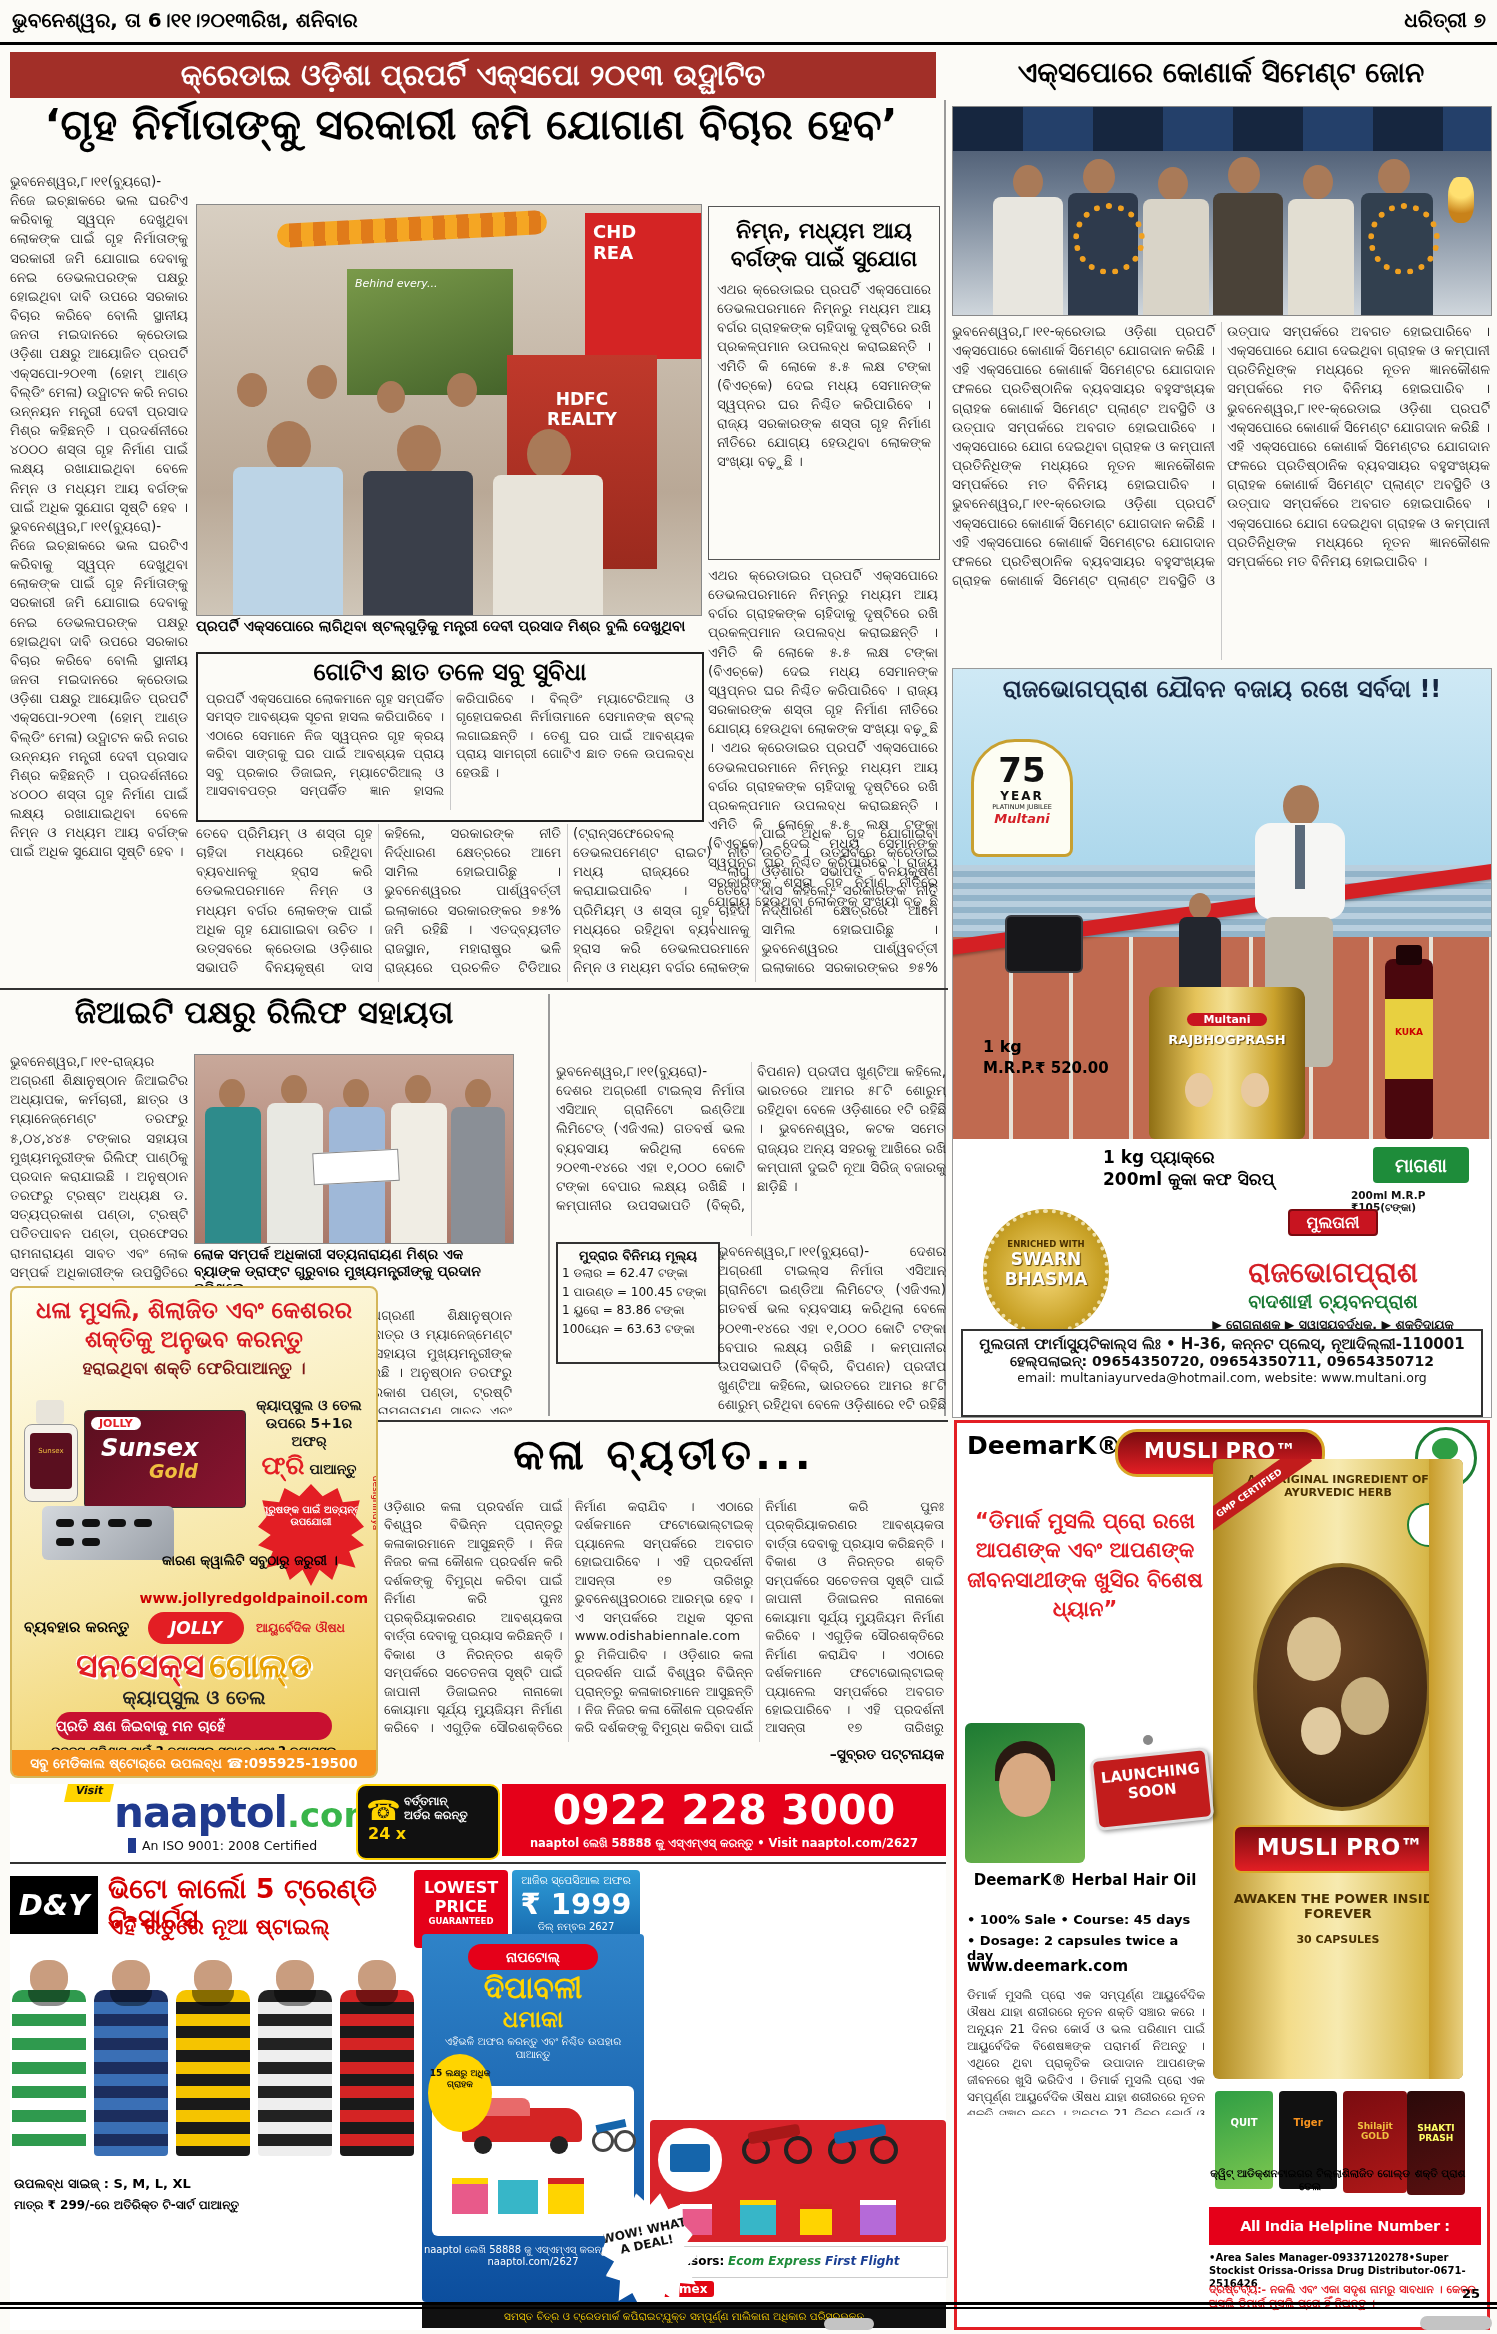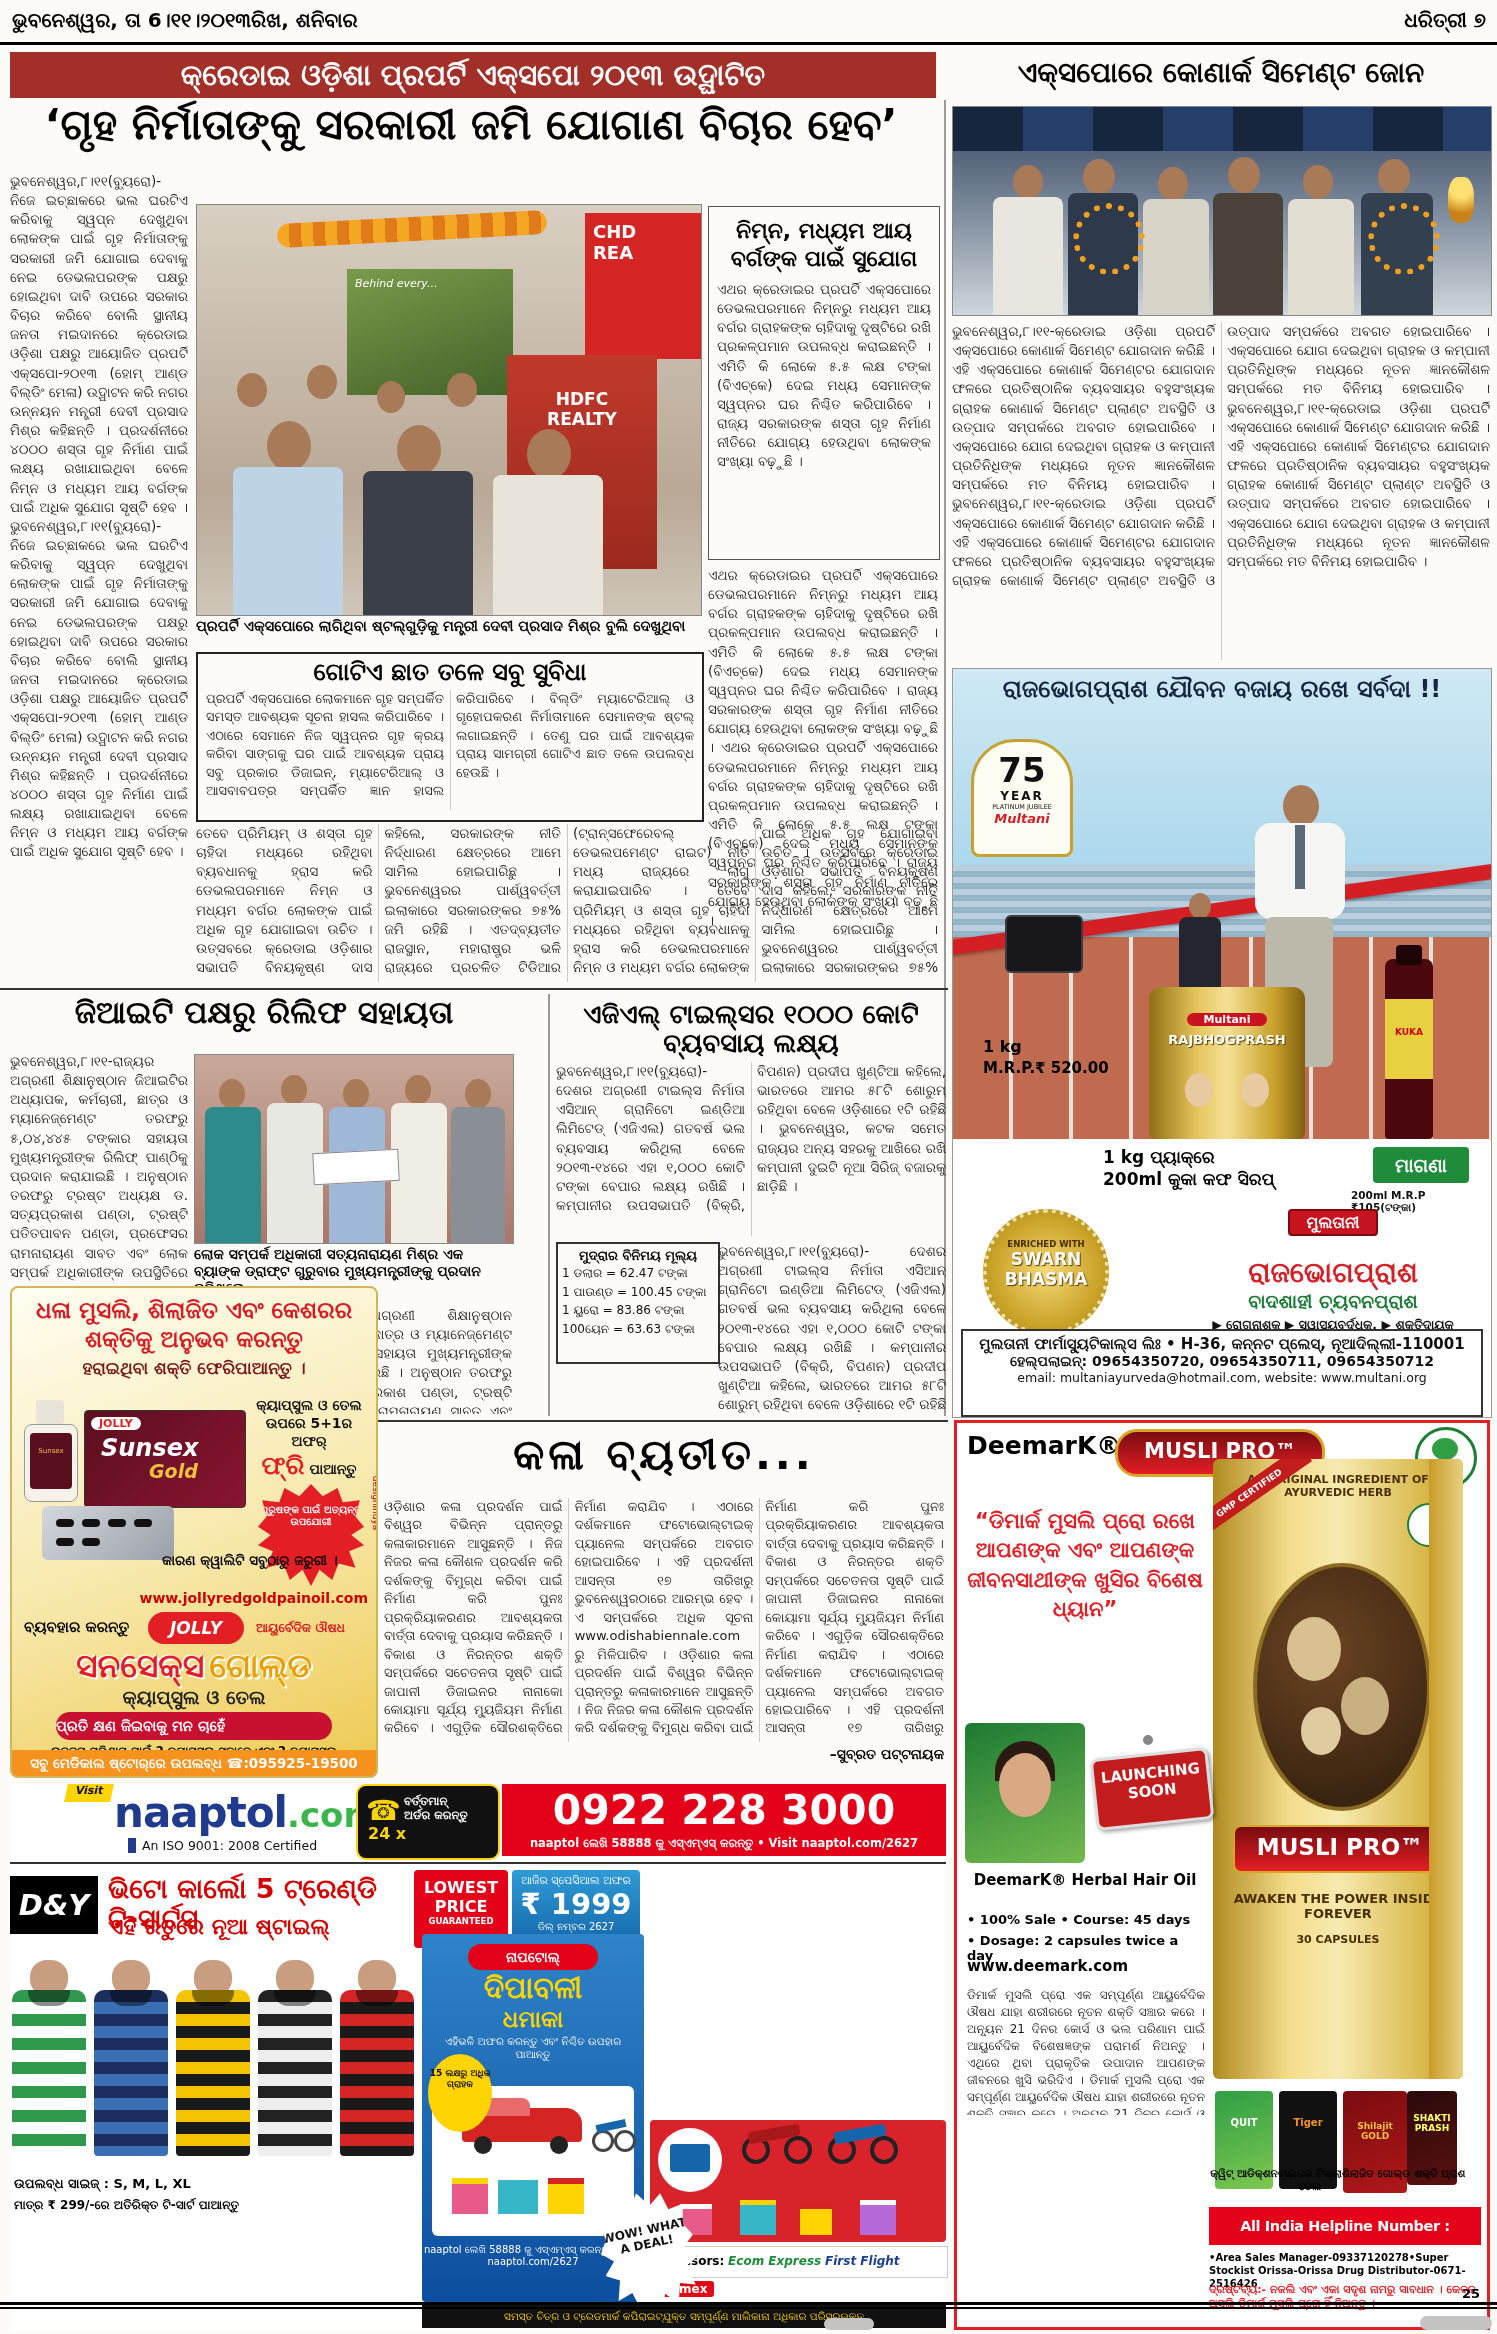--- a/index.html
+++ b/index.html
@@ -112,21 +112,20 @@
     <div class="torso" style="left:72px;top:48px;width:56px;height:140px;background:#e8e8e2;"></div>
     <div class="torso" style="left:134px;top:52px;width:56px;height:136px;background:#9fb8d8;"></div>
     <div class="torso" style="left:196px;top:48px;width:56px;height:140px;background:#f0ede4;"></div>
     <div class="torso" style="left:256px;top:52px;width:54px;height:136px;background:#8a8f96;"></div>
     <div class="ab" style="left:118px;top:96px;width:84px;height:30px;background:#fff;border:1px solid #888;transform:rotate(-3deg);"></div>
   </div>
   <div class="ab hd" style="left:194px;top:1246px;width:318px;font-size:14px;">ଲୋକ ସମ୍ପର୍କ ଅଧିକାରୀ ସତ୍ୟନାରାୟଣ ମିଶ୍ର ଏକ ବ୍ୟାଙ୍କ ଡ୍ରାଫ୍ଟ ଗୁରୁବାର ମୁଖ୍ୟମନ୍ତ୍ରୀଙ୍କୁ ପ୍ରଦାନ କରିଥିଲେ</div>
   <div class="ab bt" style="left:194px;top:1306px;width:318px;height:108px;">ଭୁବନେଶ୍ୱର,୮।୧୧-ରାଜ୍ୟର ଅଗ୍ରଣୀ ଶିକ୍ଷାନୁଷ୍ଠାନ ଜିଆଇଟିର ଅଧ୍ୟାପକ, କର୍ମଚାରୀ, ଛାତ୍ର ଓ ମ୍ୟାନେଜ୍‌ମେଣ୍ଟ ତରଫରୁ ୫,୦୪,୪୪୫ ଟଙ୍କାର ସହାୟତା ମୁଖ୍ୟମନ୍ତ୍ରୀଙ୍କ ରିଲିଫ୍ ପାଣ୍ଠିକୁ ପ୍ରଦାନ କରାଯାଇଛି । ଅନୁଷ୍ଠାନ ତରଫରୁ ଟ୍ରଷ୍ଟ ଅଧ୍ୟକ୍ଷ ଡ. ସତ୍ୟପ୍ରକାଶ ପଣ୍ଡା, ଟ୍ରଷ୍ଟି ପତିତପାବନ ପଣ୍ଡା, ପ୍ରଫେସର ରାମନାରାୟଣ ସାବତ ଏବଂ ଲୋକ ସମ୍ପର୍କ ଅଧିକାରୀଙ୍କ ଉପସ୍ଥିତିରେ ହସ୍ତାନ୍ତର କରାଯାଇଥିଲା ।</div>
   <div class="ab vrule" style="left:548px;top:994px;height:422px;"></div>
 
-  <div class="ab ctr hd" style="left:556px;top:1000px;width:390px;font-size:26px;line-height:1.1;">ଏଜିଏଲ୍ ଟାଇଲ୍ସର ୧୦୦୦ କୋଟି ବ୍ୟବସାୟ ଲକ୍ଷ୍ୟ</div>
   <div class="ab bt cols2" style="left:556px;top:1062px;width:390px;height:174px;">ଭୁବନେଶ୍ୱର,୮।୧୧(ବ୍ୟୁରୋ)- ଦେଶର ଅଗ୍ରଣୀ ଟାଇଲ୍ସ ନିର୍ମାତା ଏସିଆନ୍ ଗ୍ରାନିଟୋ ଇଣ୍ଡିଆ ଲିମିଟେଡ୍ (ଏଜିଏଲ) ଗତବର୍ଷ ଭଲ ବ୍ୟବସାୟ କରିଥିଲା ବେଳେ ୨୦୧୩-୧୪ରେ ଏହା ୧,୦୦୦ କୋଟି ଟଙ୍କା ବେପାର ଲକ୍ଷ୍ୟ ରଖିଛି । କମ୍ପାନୀର ଉପସଭାପତି (ବିକ୍ରି, ବିପଣନ) ପ୍ରଦୀପ ଖୁଣ୍ଟିଆ କହିଲେ, ଭାରତରେ ଆମର ୫୮ଟି ଶୋରୁମ୍ ରହିଥିବା ବେଳେ ଓଡ଼ିଶାରେ ୧ଟି ରହିଛି । ଭୁବନେଶ୍ୱର, କଟକ ସମେତ ରାଜ୍ୟର ଅନ୍ୟ ସହରକୁ ଆଖିରେ ରଖି କମ୍ପାନୀ ଦୁଇଟି ନୂଆ ସିରିଜ୍ ବଜାରକୁ ଛାଡ଼ିଛି ।</div>
   <div class="ab" style="left:556px;top:1242px;width:152px;height:110px;border:2px solid #333;padding:4px;">
     <div class="ctr hd" style="font-size:13px;">ମୁଦ୍ରାର ବିନିମୟ ମୂଲ୍ୟ</div>
     <div style="font-size:12px;line-height:1.55;">1 ଡଲାର = 62.47 ଟଙ୍କା</div>
     <div style="font-size:12px;line-height:1.55;">1 ପାଉଣ୍ଡ = 100.45 ଟଙ୍କା</div>
     <div style="font-size:12px;line-height:1.55;">1 ୟୁରୋ = 83.86 ଟଙ୍କା</div>
     <div style="font-size:12px;line-height:1.55;">100ୟେନ = 63.63 ଟଙ୍କା</div>
   </div>
   <div class="ab bt" style="left:718px;top:1242px;width:228px;height:172px;">ଭୁବନେଶ୍ୱର,୮।୧୧(ବ୍ୟୁରୋ)- ଦେଶର ଅଗ୍ରଣୀ ଟାଇଲ୍ସ ନିର୍ମାତା ଏସିଆନ୍ ଗ୍ରାନିଟୋ ଇଣ୍ଡିଆ ଲିମିଟେଡ୍ (ଏଜିଏଲ) ଗତବର୍ଷ ଭଲ ବ୍ୟବସାୟ କରିଥିଲା ବେଳେ ୨୦୧୩-୧୪ରେ ଏହା ୧,୦୦୦ କୋଟି ଟଙ୍କା ବେପାର ଲକ୍ଷ୍ୟ ରଖିଛି । କମ୍ପାନୀର ଉପସଭାପତି (ବିକ୍ରି, ବିପଣନ) ପ୍ରଦୀପ ଖୁଣ୍ଟିଆ କହିଲେ, ଭାରତରେ ଆମର ୫୮ଟି ଶୋରୁମ୍ ରହିଥିବା ବେଳେ ଓଡ଼ିଶାରେ ୧ଟି ରହିଛି । ଭୁବନେଶ୍ୱର, କଟକ ସମେତ ରାଜ୍ୟର ଅନ୍ୟ ସହରକୁ ଆଖିରେ ରଖି କମ୍ପାନୀ ଦୁଇଟି ନୂଆ ସିରିଜ୍ ବଜାରକୁ ଛାଡ଼ିଛି ।</div>
 
@@ -371,21 +370,21 @@
     <div class="ab" style="left:186px;top:312px;width:10px;height:10px;background:#888;border-radius:50%;"></div>
     <div class="ab ctr hd" style="left:8px;top:448px;width:240px;font-size:15px;">DeemarK® Herbal Hair Oil</div>
     <div class="ab hd" style="left:10px;top:486px;width:240px;font-size:13px;line-height:1.7;">• 100% Sale • Course: 45 days</div>
     <div class="ab hd" style="left:10px;top:510px;width:240px;font-size:13px;">• Dosage: 2 capsules twice a day</div>
     <div class="ab hd" style="left:10px;top:534px;width:240px;font-size:15px;">www.deemark.com</div>
     <div class="ab bt" style="left:10px;top:564px;width:238px;height:128px;font-size:12px;">ଡିମାର୍କ ମୁସଲି ପ୍ରୋ ଏକ ସମ୍ପୂର୍ଣ୍ଣ ଆୟୁର୍ବେଦିକ ଔଷଧ ଯାହା ଶରୀରରେ ନୂତନ ଶକ୍ତି ସଞ୍ଚାର କରେ । ଅନ୍ୟୂନ 21 ଦିନର କୋର୍ସ ଓ ଭଲ ପରିଣାମ ପାଇଁ ଆୟୁର୍ବେଦିକ ବିଶେଷଜ୍ଞଙ୍କ ପରାମର୍ଶ ନିଅନ୍ତୁ । ଏଥିରେ ଥିବା ପ୍ରାକୃତିକ ଉପାଦାନ ଆପଣଙ୍କ ଜୀବନରେ ଖୁସି ଭରିଦିଏ । ଡିମାର୍କ ମୁସଲି ପ୍ରୋ ଏକ ସମ୍ପୂର୍ଣ୍ଣ ଆୟୁର୍ବେଦିକ ଔଷଧ ଯାହା ଶରୀରରେ ନୂତନ ଶକ୍ତି ସଞ୍ଚାର କରେ । ଅନ୍ୟୂନ 21 ଦିନର କୋର୍ସ ଓ ଭଲ ପରିଣାମ ପାଇଁ ଆୟୁର୍ବେଦିକ ବିଶେଷଜ୍ଞଙ୍କ ପରାମର୍ଶ ନିଅନ୍ତୁ । ଏଥିରେ ଥିବା ପ୍ରାକୃତିକ ଉପାଦାନ ଆପଣଙ୍କ ଜୀବନରେ ଖୁସି ଭରିଦିଏ ।</div>
 
     <div class="prodbox" style="left:258px;top:668px;width:58px;height:72px;background:linear-gradient(160deg,#2f9e44,#7ec850);font-size:10px;padding-top:26px;">QUIT</div>
     <div class="prodbox" style="left:322px;top:668px;width:58px;height:72px;background:#111;color:#f6921e;font-size:10px;padding-top:26px;">Tiger</div>
     <div class="prodbox" style="left:386px;top:668px;width:64px;height:72px;background:linear-gradient(160deg,#7a0c10,#b01818);color:#f0c040;font-size:9px;padding-top:30px;">Shilajit GOLD</div>
-    <div class="prodbox" style="left:450px;top:668px;width:50px;height:72px;background:linear-gradient(160deg,#2a0a0a,#5a1010);color:#ff6;font-size:9px;padding-top:22px;">SHAKTI PRASH</div>
+    <div class="prodbox" style="left:450px;top:668px;width:58px;height:72px;background:linear-gradient(160deg,#2a0a0a,#5a1010);color:#ff6;font-size:9px;padding-top:32px;">SHAKTI PRASH</div>
     <div class="ab ctr hd" style="left:252px;top:744px;width:70px;font-size:10.5px;">କ୍ୱିଟ୍ ଆଡିକ୍ଶନ</div>
     <div class="ab ctr hd" style="left:318px;top:744px;width:70px;font-size:10.5px;">ଟାଇଗର ଟିଲ୍ଲା ତେଲ</div>
     <div class="ab ctr hd" style="left:384px;top:744px;width:70px;font-size:10.5px;">ଶିଲାଜିତ ଗୋଲ୍ଡ</div>
     <div class="ab ctr hd" style="left:448px;top:744px;width:70px;font-size:10.5px;">ଶକ୍ତି ପ୍ରାଶ</div>
     <div class="ab ctr" style="left:252px;top:784px;width:272px;height:38px;background:#e50019;color:#fff;font-weight:bold;font-size:14.5px;line-height:38px;letter-spacing:-0.4px;">All India Helpline Number : 09211711155</div>
     <div class="ab hd" style="left:252px;top:828px;width:272px;font-size:10px;line-height:1.3;">•Area Sales Manager-09337120278•Super Stockist Orissa-Orissa Drug Distributor-0671-2516426</div>
     <div class="ab hd" style="left:252px;top:860px;width:272px;font-size:11px;color:#e31e24;line-height:1.3;">ଦ୍ରଷ୍ଟବ୍ୟ:- ନକଲି ଏବଂ ଏକା ସଦୃଶ ନାମରୁ ସାବଧାନ । କେବଳ ଅସଲି ଡିମାର୍କ ମୁସଲି ପ୍ରୋ ହିଁ ନିଅନ୍ତୁ ।</div>
   </div>
 
   <div class="ab hd" style="left:1462px;top:2286px;font-size:13px;">25</div>

